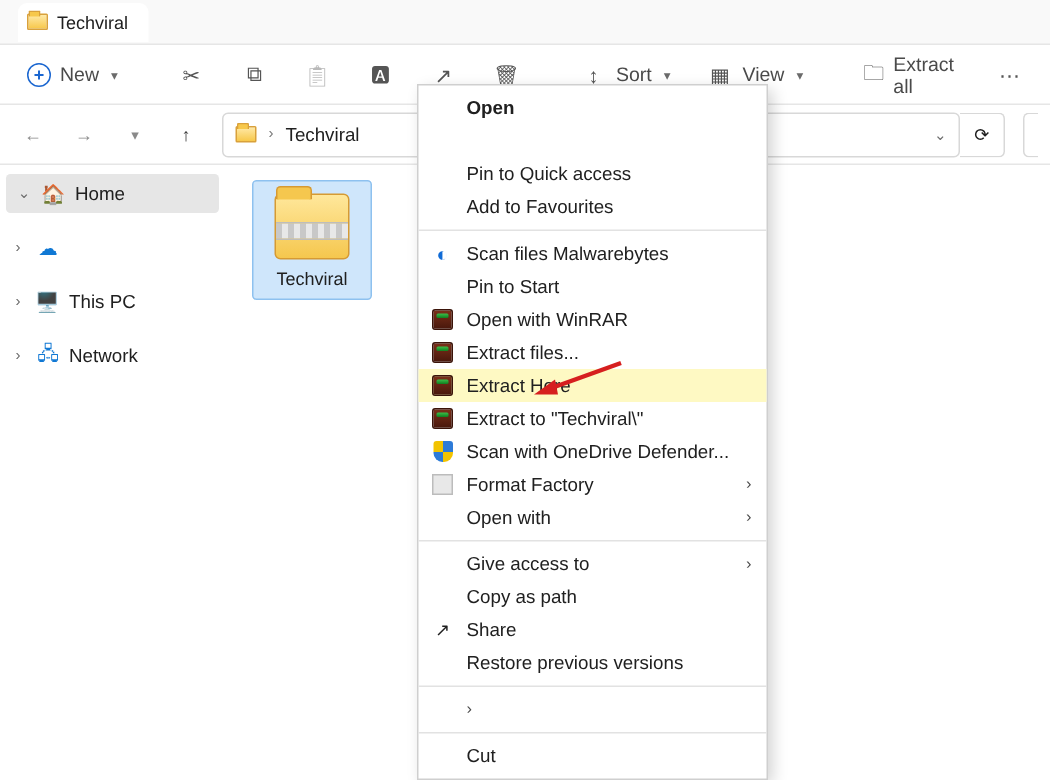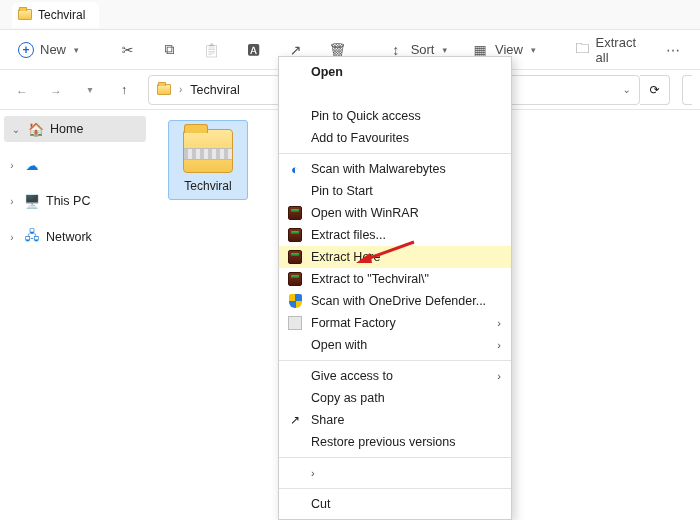--- a/index.html
+++ b/index.html
@@ -323,21 +323,21 @@
     </div>
     <div class="mi">
       <span class="mi-ico"></span>
       <span class="mi-lbl">Add to Favourites</span>
     </div>
     <div class="sep"></div>
     <div class="mi">
       <span class="mi-ico">
         <span style="color:#106bd6;font-size:13px">◐</span>
       </span>
-      <span class="mi-lbl">Scan with Malwarebytes</span>
+      <span class="mi-lbl">Scan files Malwarebytes</span>
     </div>
     <div class="mi">
       <span class="mi-ico"></span>
       <span class="mi-lbl">Pin to Start</span>
     </div>
     <div class="mi">
       <span class="mi-ico">
         <span class="rar"></span>
       </span>
       <span class="mi-lbl">Open with WinRAR</span>

